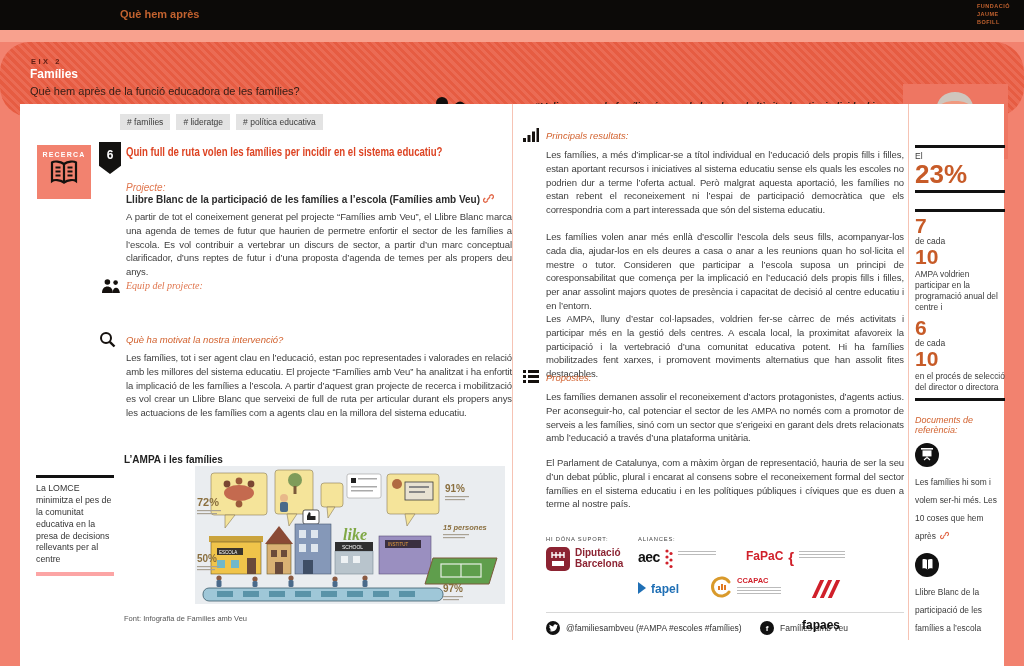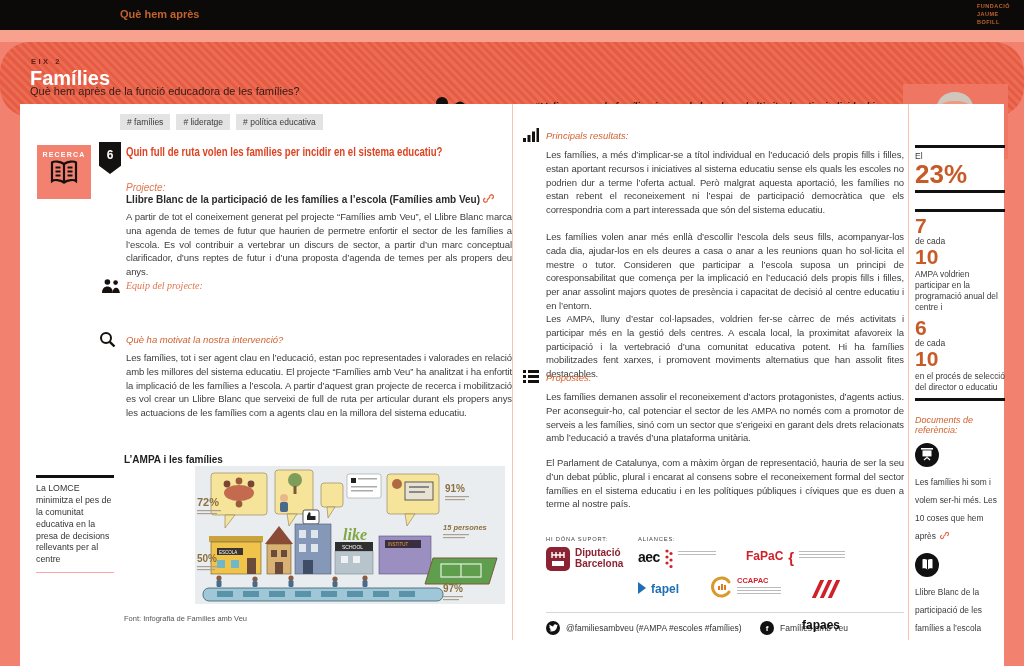--- a/index.html
+++ b/index.html
@@ -10,21 +10,21 @@
   .topbar { position:absolute; left:0; top:0; width:1024px; height:30px; background:#0c0a08; }
   .topbar-title { position:absolute; left:120px; top:8px; color:#c2622f; font-size:11px; font-weight:bold; }
   .brand { position:absolute; right:14px; top:3px; color:#c2622f; font-size:5.5px; font-weight:bold; line-height:1.45; letter-spacing:.5px; text-align:left; }
 
   .salmon-strip { position:absolute; left:0; top:30px; width:1024px; height:12px; background:#f8a18e; }
 
   
   .band { position:absolute; left:0; top:42px; width:1024px; height:75px;
           background:repeating-linear-gradient(45deg,#e65c42 0 3px,#eb6b54 3px 6px);border-radius:30px; }
   .eix { position:absolute; left:31px; top:15px; font-size:7.5px; font-weight:bold; letter-spacing:2.5px; color:#5f1f15; }
-  .band-section { position:absolute; left:30px; top:25px; font-size:20px; font-weight:bold; color:#fff; }
+  .band-section { position:absolute; left:30px; top:25px; font-size:12px; font-weight:bold; color:#fff; }
   .band-subtitle { position:absolute; left:30px; top:43px; font-size:11px; color:#301c16; }
   .family-picto { position:absolute; left:420px; top:53px; }
   .quote-block { position:absolute; left:535px; top:57px; width:368px; color:#2d1a14; }
   .quote-text { font-size:9.5px; font-style:italic; font-weight:bold; line-height:1.45; }
   .quote-author-row { margin-top:7px; font-size:10px; display:flex; align-items:center; gap:4px; }
   .quote-author { font-weight:bold; }
   .quote-role { font-size:6.5px; letter-spacing:.3px; }
   .portrait { position:absolute; left:903px; top:42px; width:105px; height:75px; }
 
   
@@ -53,21 +53,21 @@
   .equip-label { position:absolute; left:106px; top:176px;font-family:Liberation Serif, serif; }
   .team { position:absolute; left:106px; top:187px; width:386px; }
   .mag-icon { position:absolute; left:79px; top:227px; }
   .motiv-label { position:absolute; left:106px; top:230px; }
   .motiv-text { position:absolute; left:106px; top:247px; width:386px; }
   .ampa-title { position:absolute; left:104px; top:350px; font-size:10px; font-weight:bold; color:#222; }
   .info-box { position:absolute; left:175px; top:362px; }
   .caption { position:absolute; left:104px; top:510px; font-size:7.5px; color:#555; }
 
   .pullquote { position:absolute; left:16px; top:371px; width:78px; border-top:3px solid #111;
-               border-bottom:1px solid #fca5a5; padding:5px 0 6px; font-size:8.8px; line-height:1.35; color:#333; }
+               border-bottom:4px solid #fca5a5; padding:5px 0 6px; font-size:8.8px; line-height:1.35; color:#333; }
 
   
   .sec-row-icon { position:absolute; }
   .mid-label { position:absolute; }
   .mid-p { position:absolute; left:526px; width:358px; }
 
   
   .micro-label { position:absolute; font-size:5.8px; letter-spacing:.8px; color:#444; }
   .logo-abs { position:absolute; display:flex; align-items:flex-start; gap:5px; }
   .dipu-text { font-size:10px; font-weight:bold; color:#8c2332; line-height:1.1; }
@@ -436,21 +436,21 @@
 
       <div style="height:10px"></div>
       <div class="rule"></div>
       <div class="stat-mid">7</div>
       <div class="stat-prefix">de cada</div>
       <div class="stat-mid">10</div>
       <div class="stat-desc">AMPA voldrien participar en la programació anual del centre i</div>
       <div class="stat-mid">6</div>
       <div class="stat-prefix">de cada</div>
       <div class="stat-mid">10</div>
-      <div class="stat-desc">en el procés de selecció del director o educatiu</div>
+      <div class="stat-desc">en el procés de selecció del director o directora</div>
       <div class="rule"></div>
 
       <div class="docs-label">Documents de referència:</div>
 
       <div class="doc-item">
         <div class="doc-circle">
           <svg width="14" height="13" viewBox="0 0 14 13">
               <rect x="1" y="0" width="12" height="1.6" fill="#fff"></rect>
               <rect x="2.5" y="2.4" width="9" height="6" fill="#fff"></rect>
               <path d="M7 8.4v2M4 12l3-2.6 3 2.6" stroke="#fff" stroke-width="1.2" fill="none"></path>

